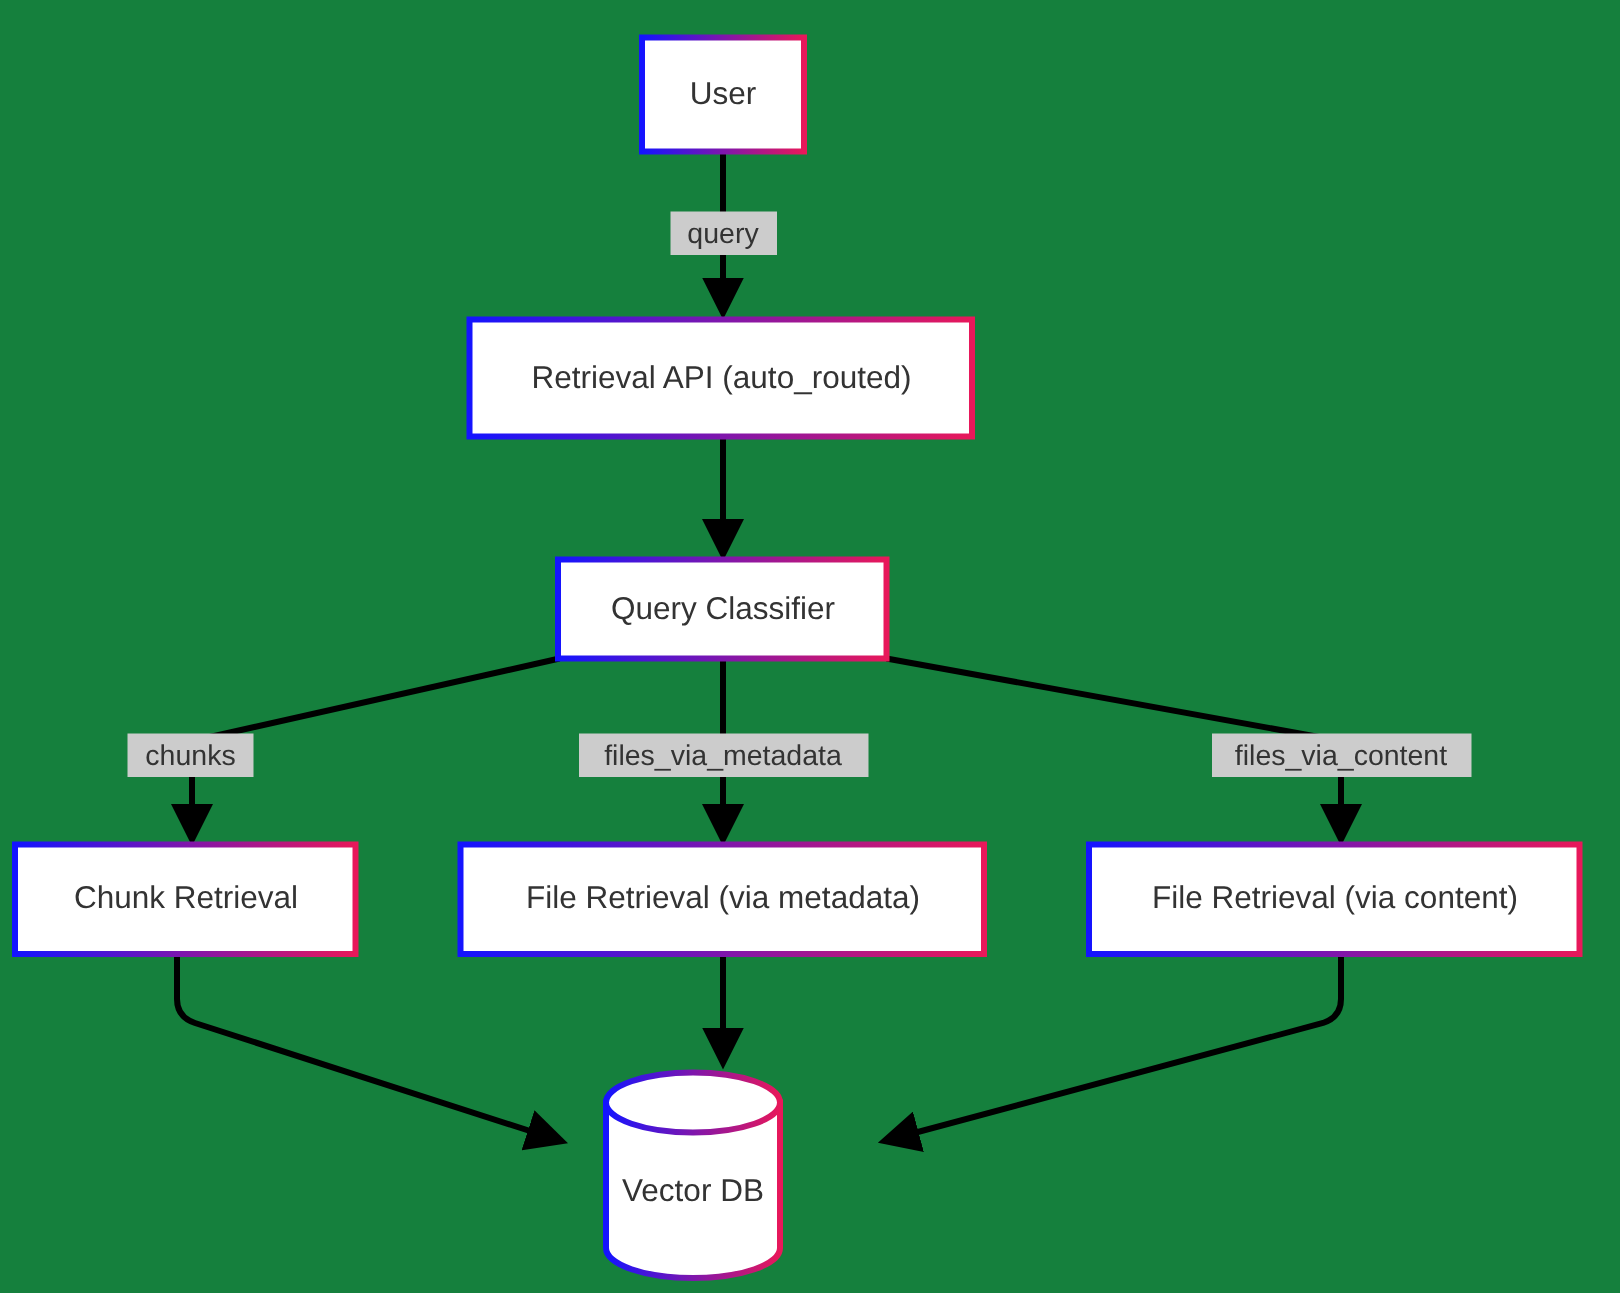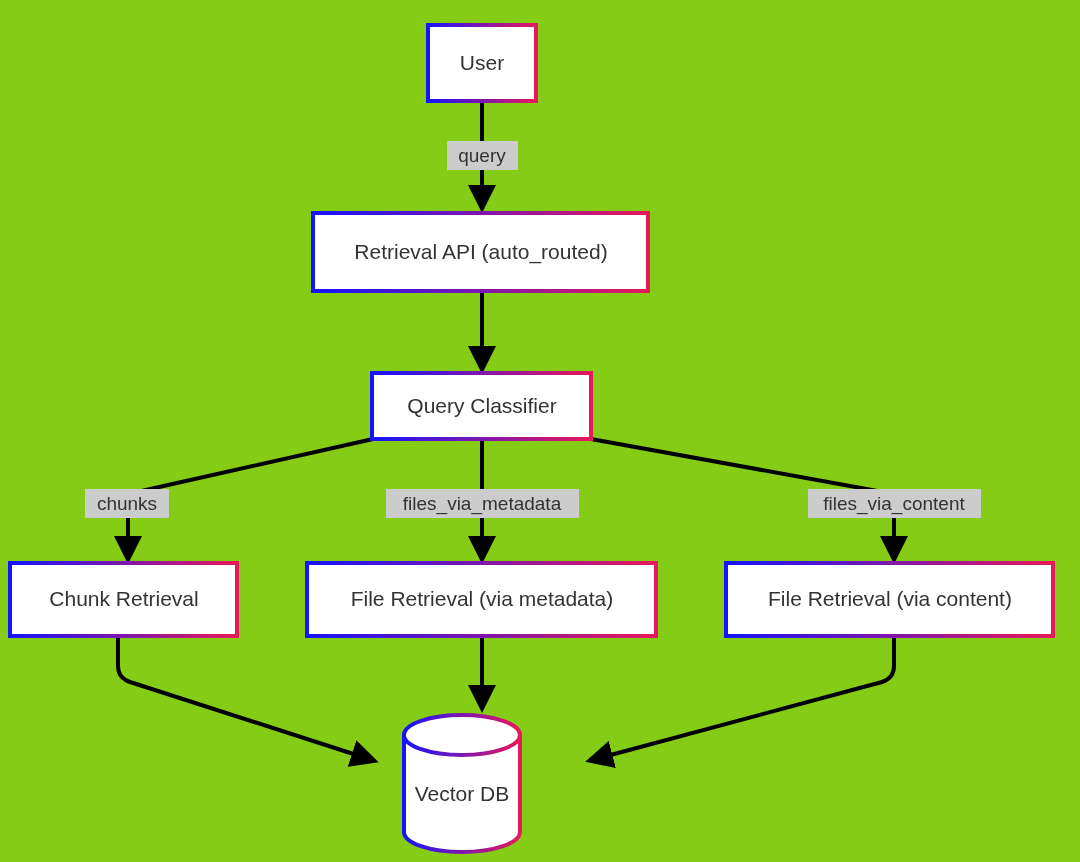--- a/index.html
+++ b/index.html
@@ -7,21 +7,21 @@
     padding: 0;
     background: #ffffff;
   }
   body {
     font-family: "Liberation Sans", sans-serif;
   }
   #diagram-root {
     position: relative;
     width: 1080px;
     height: 862px;
-    background: #84cc16;
+    background: #15803d;
     overflow: hidden;
   }
   #flow-svg {
     position: absolute;
     left: 0;
     top: 0;
     width: 1080px;
     height: 862px;
   }
   .node-label {

